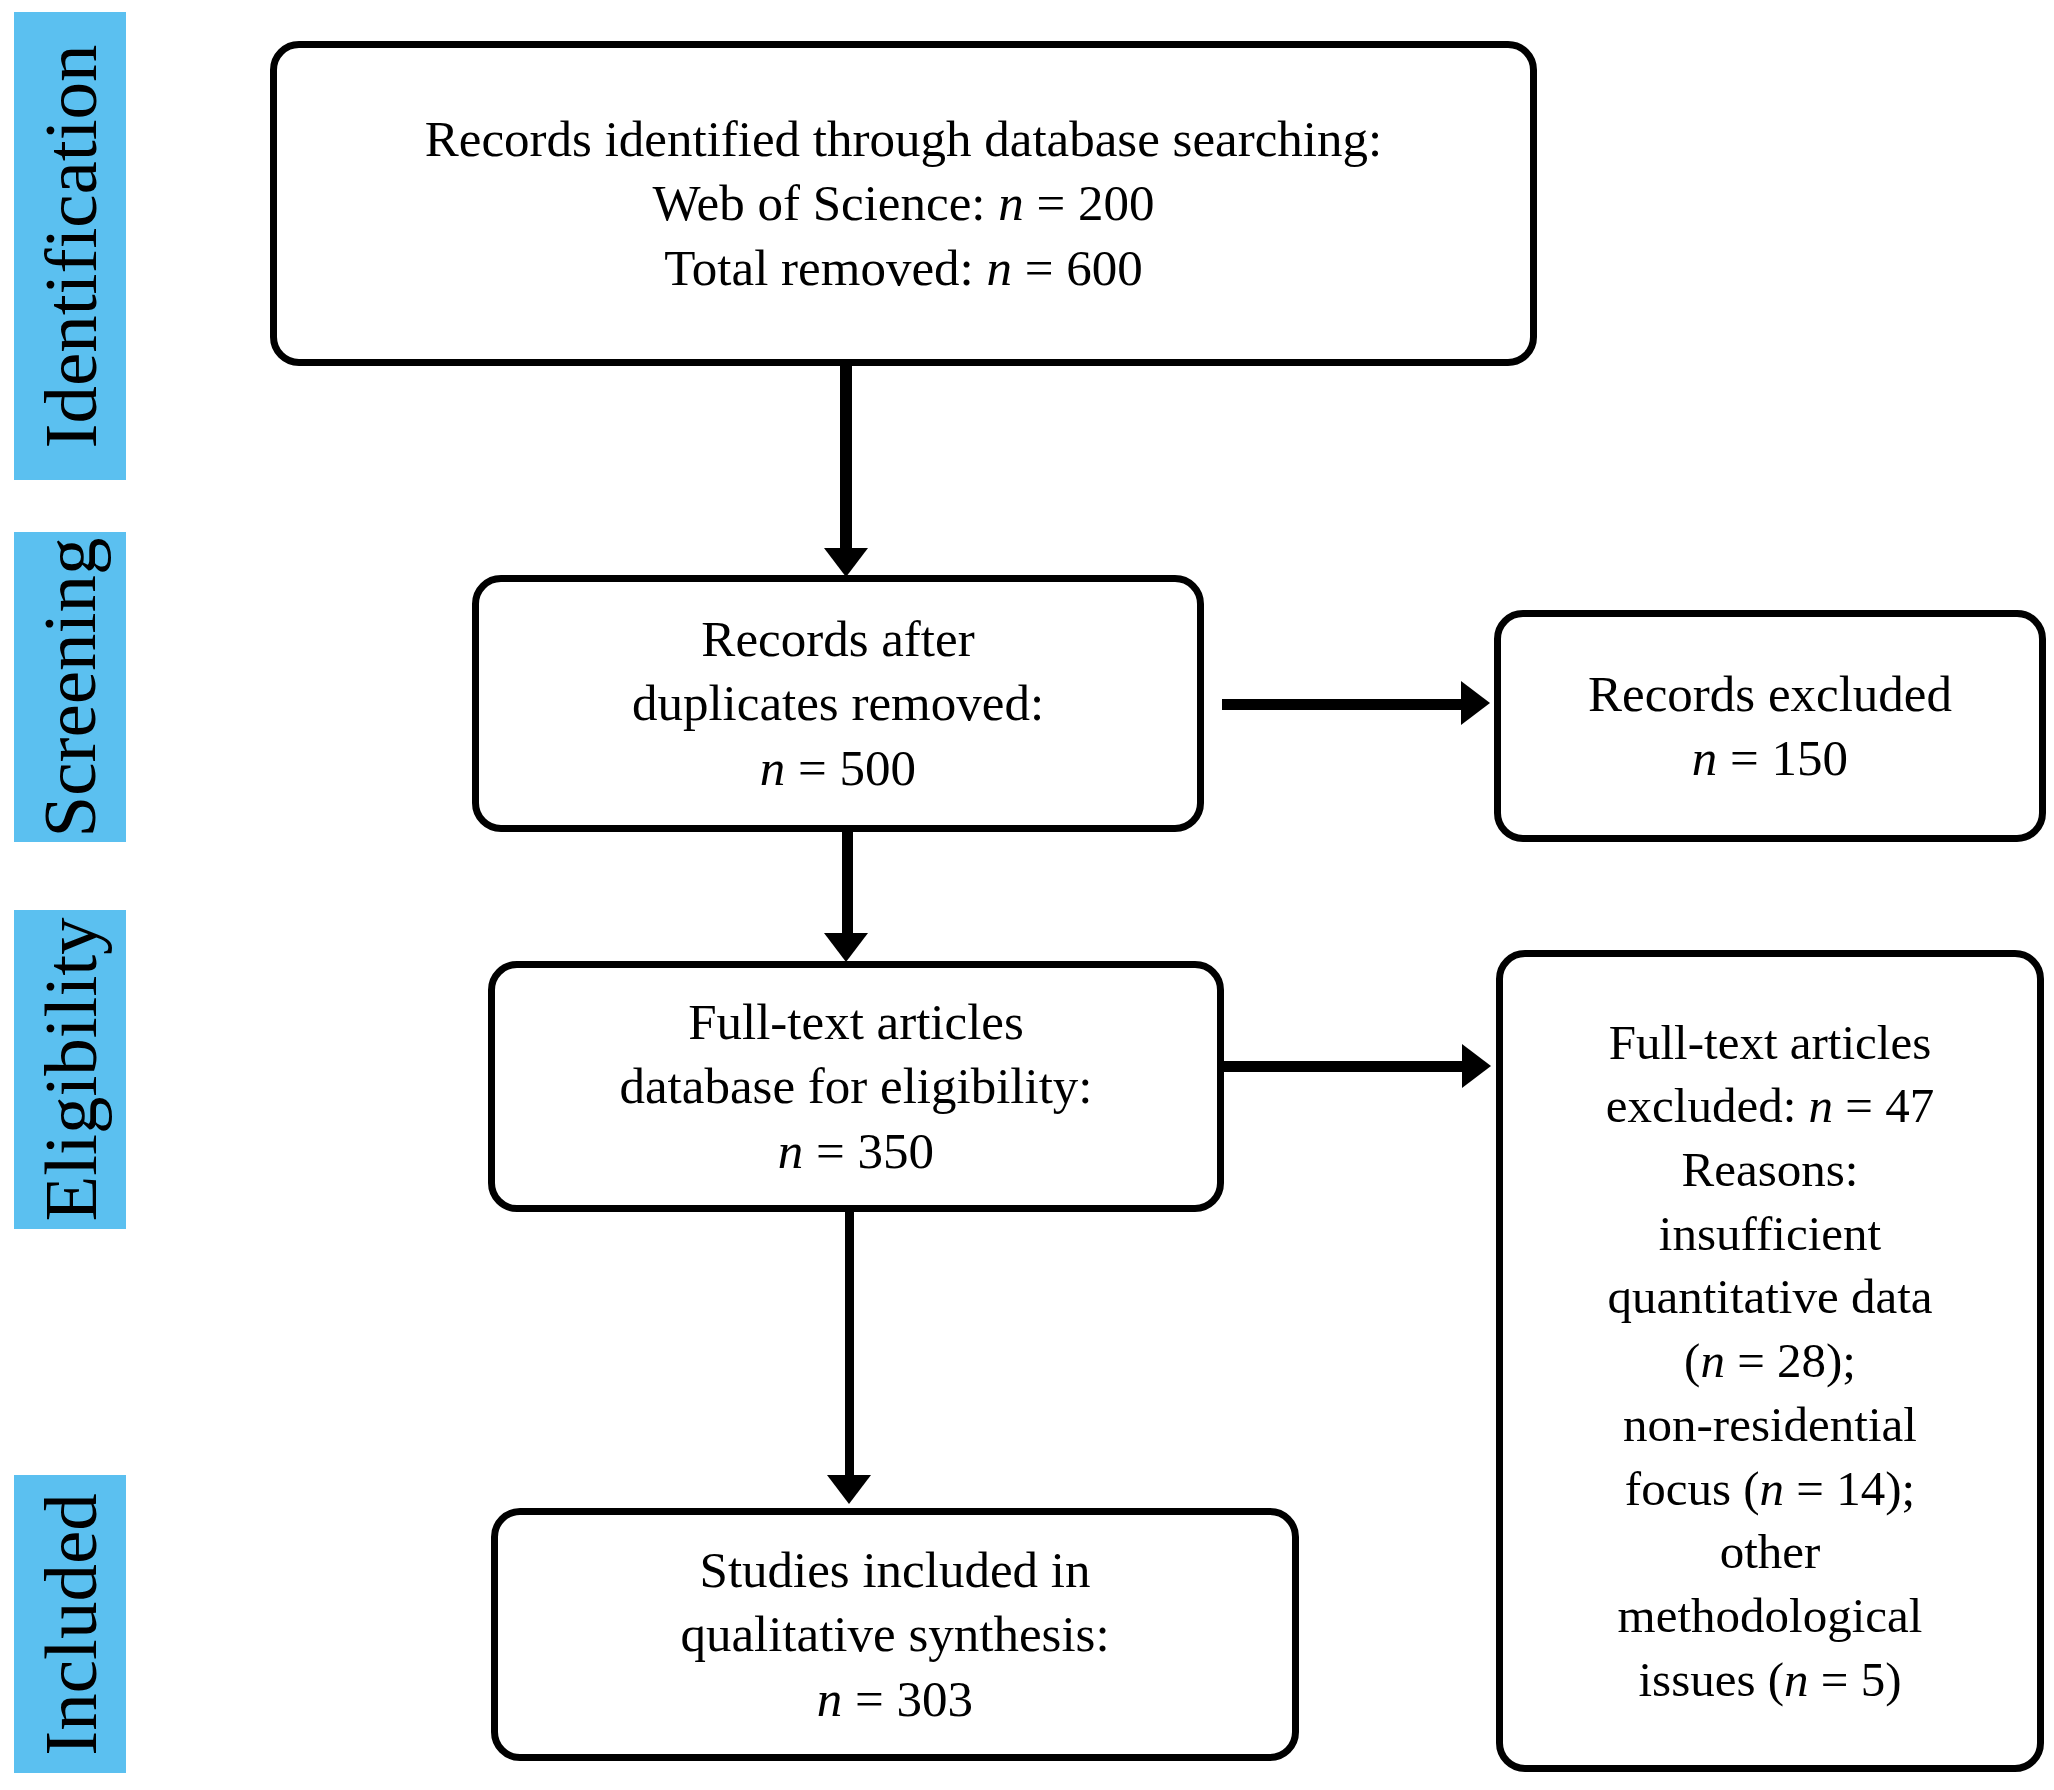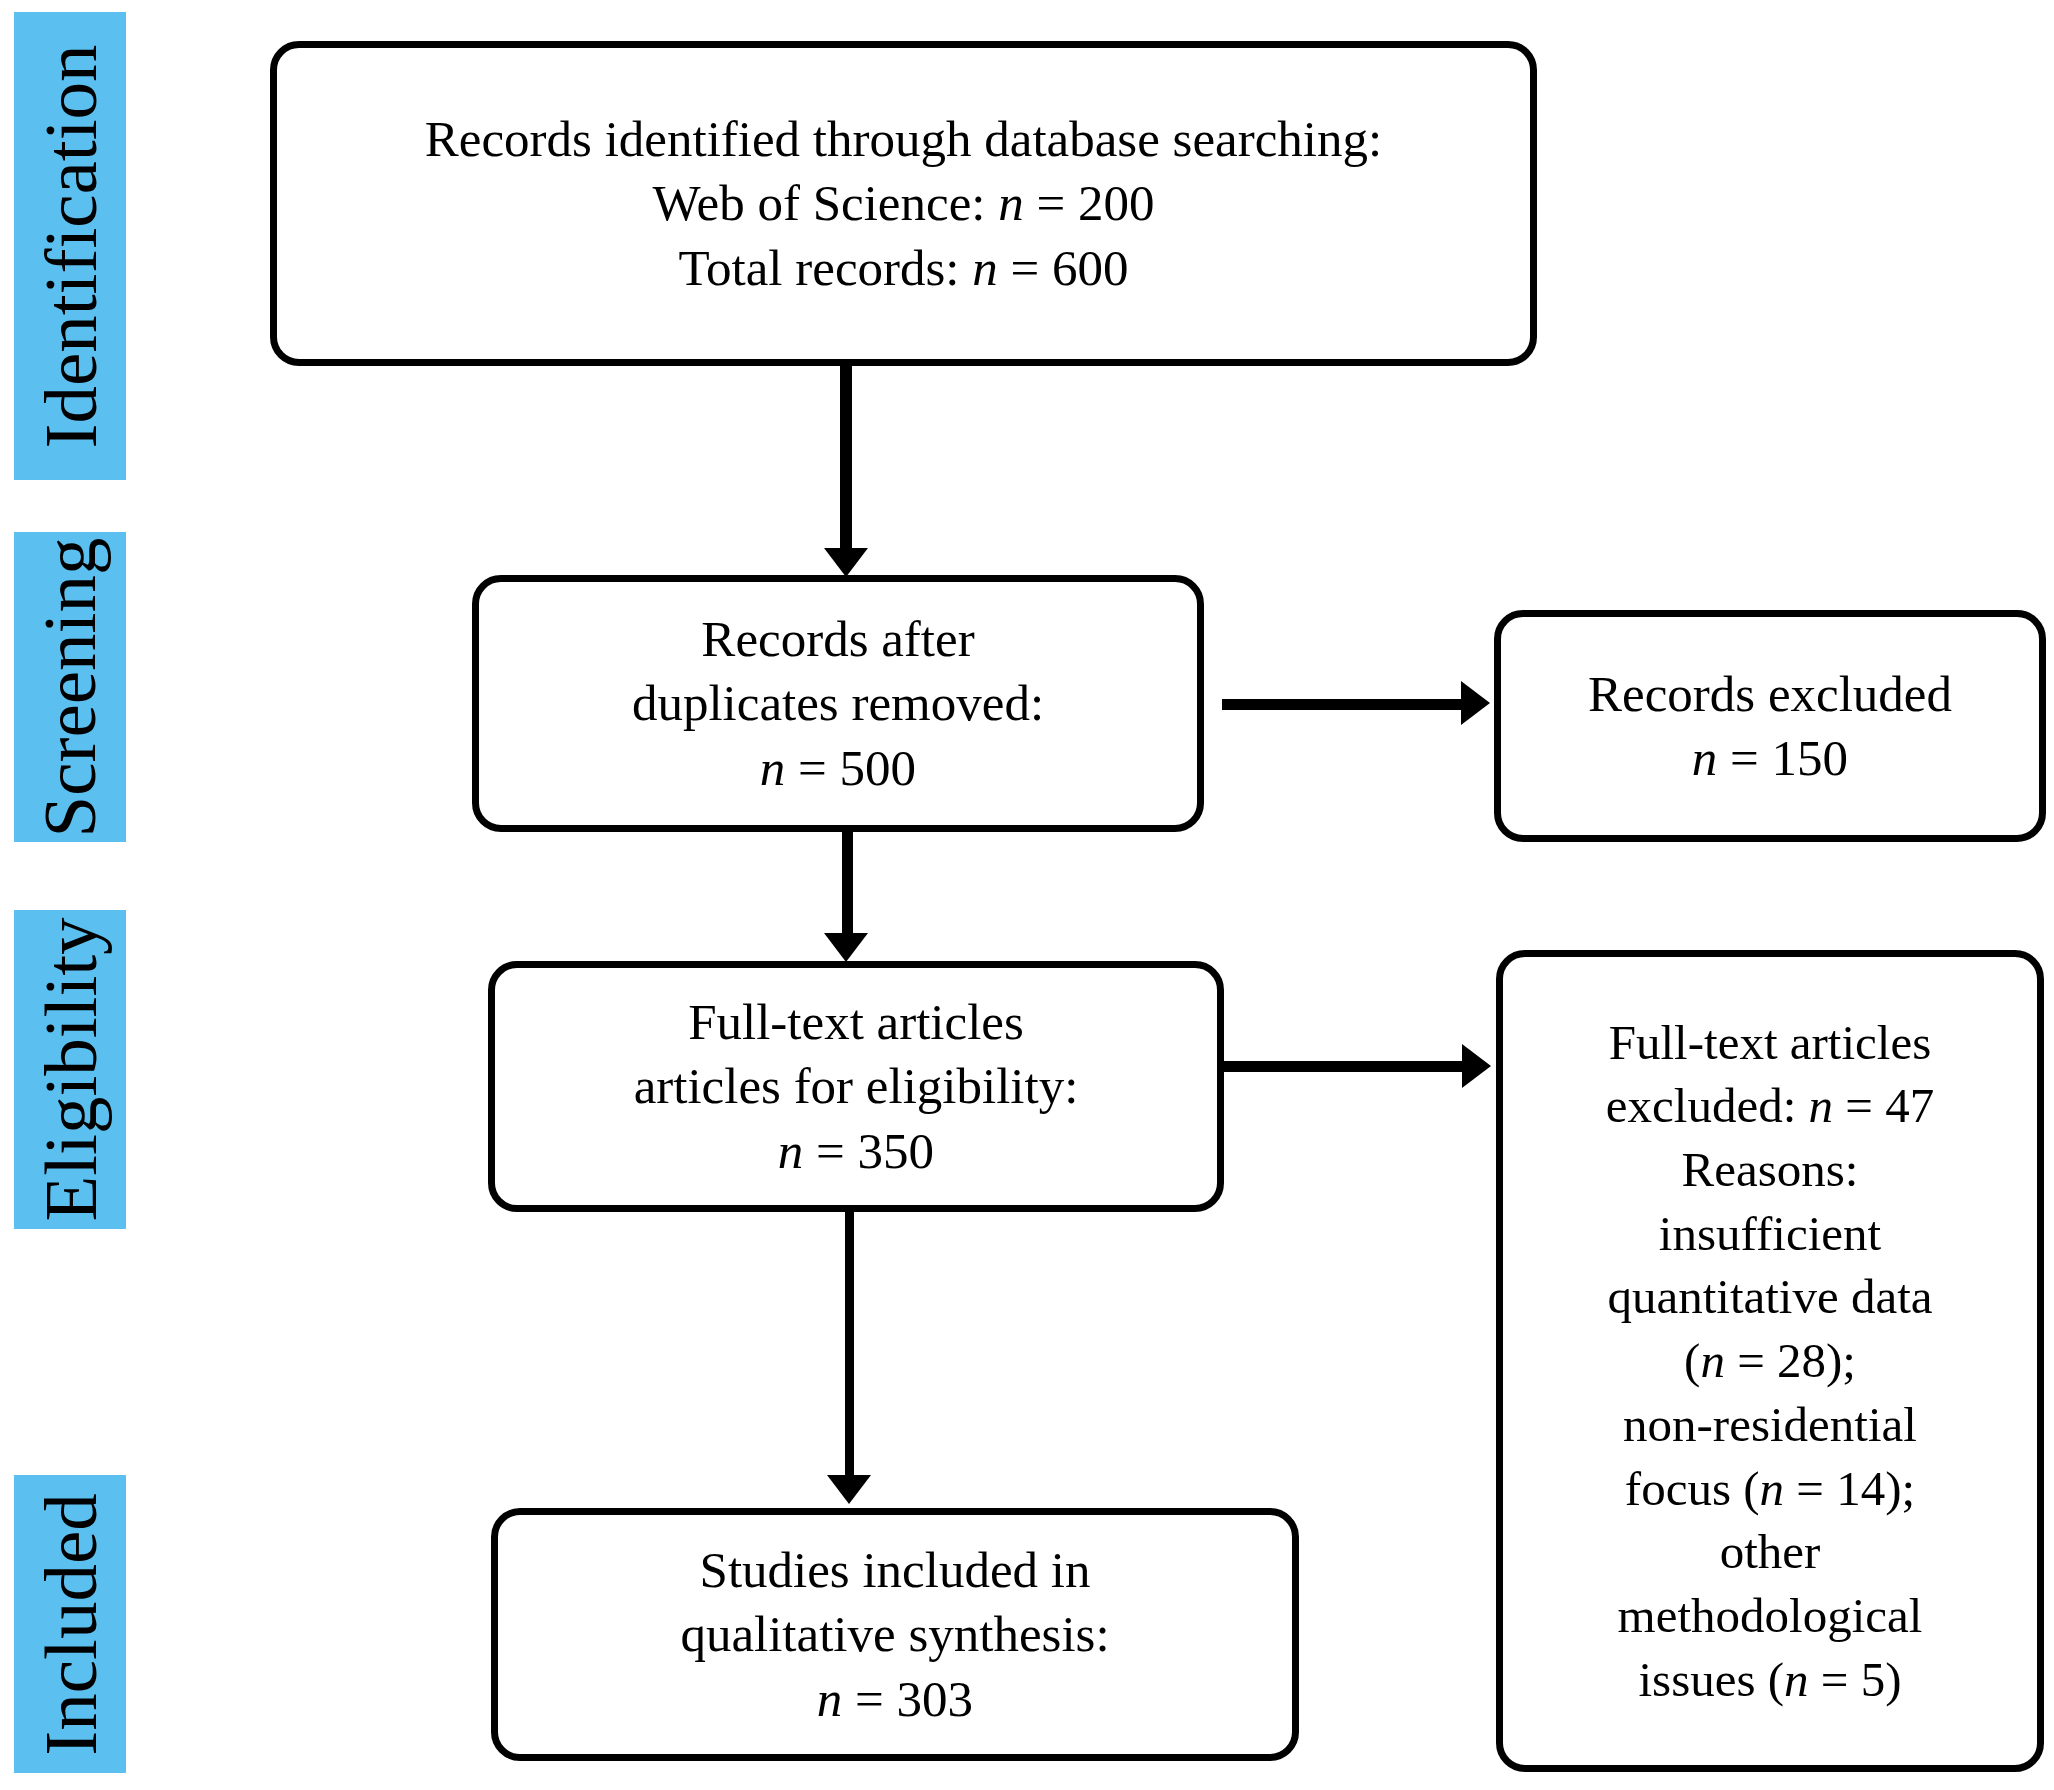--- a/index.html
+++ b/index.html
@@ -102,21 +102,21 @@
     <span class="stage-text">Eligibility</span>
   </div>
 
   <div class="stage-label" style="left:13.7px; top:1475px; width:112px; height:298px;">
     <span class="stage-text">Included</span>
   </div>
 
   <div class="flow-box" style="left:270px; top:41px; width:1267px; height:325px;">
     <span class="line">Records identified through database searching:</span>
     <span class="line"><span>Web of Science: </span><span class="ital">n</span><span> = 200</span></span>
-    <span class="line"><span>Total records: </span><span class="ital">n</span><span> = 600</span></span>
+    <span class="line"><span>Total removed: </span><span class="ital">n</span><span> = 600</span></span>
   </div>
 
   <div class="conn" style="left:840px; top:366px; width:12px; height:187px;"></div>
   <div class="arrow-down" style="left:824px; top:548px;"></div>
 
   <div class="flow-box" style="left:472px; top:575px; width:732px; height:257px;">
     <span class="line">Records after</span>
     <span class="line">duplicates removed:</span>
     <span class="line"><span class="ital">n</span><span> = 500</span></span>
   </div>
@@ -127,21 +127,21 @@
   <div class="flow-box" style="left:1494px; top:610px; width:552px; height:232px;">
     <span class="line">Records excluded</span>
     <span class="line"><span class="ital">n</span><span> = 150</span></span>
   </div>
 
   <div class="conn" style="left:842px; top:832px; width:11px; height:107px;"></div>
   <div class="arrow-down" style="left:824px; top:933px;"></div>
 
   <div class="flow-box" style="left:488px; top:961px; width:736px; height:251px;">
     <span class="line">Full-text articles</span>
-    <span class="line">articles for eligibility:</span>
+    <span class="line">database for eligibility:</span>
     <span class="line"><span class="ital">n</span><span> = 350</span></span>
   </div>
 
   <div class="conn" style="left:1224px; top:1061px; width:247px; height:11px;"></div>
   <div class="arrow-right" style="left:1462px; top:1044px;"></div>
 
   <div class="flow-box reasons" style="left:1496px; top:950px; width:548px; height:822px;">
     <span class="line">Full-text articles</span>
     <span class="line"><span>excluded: </span><span class="ital">n</span><span> = 47</span></span>
     <span class="line">Reasons:</span>

